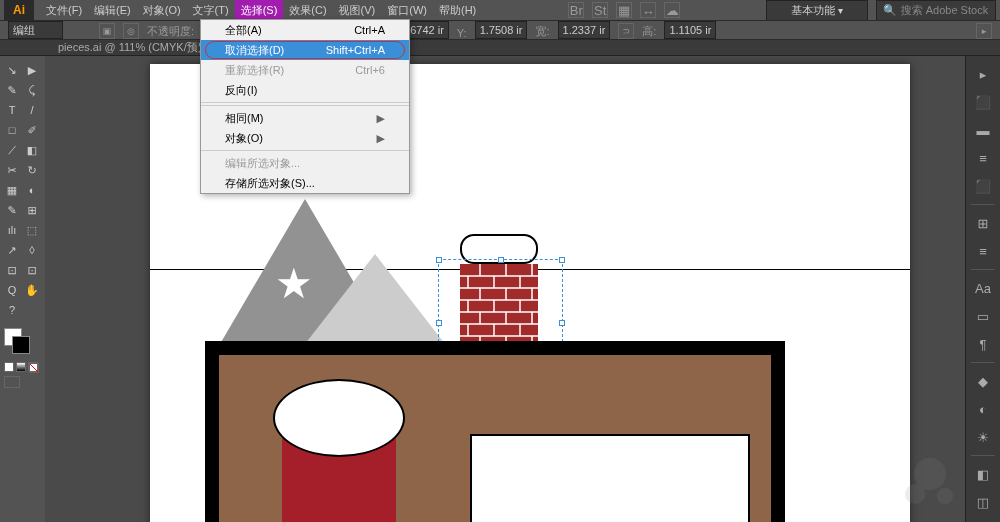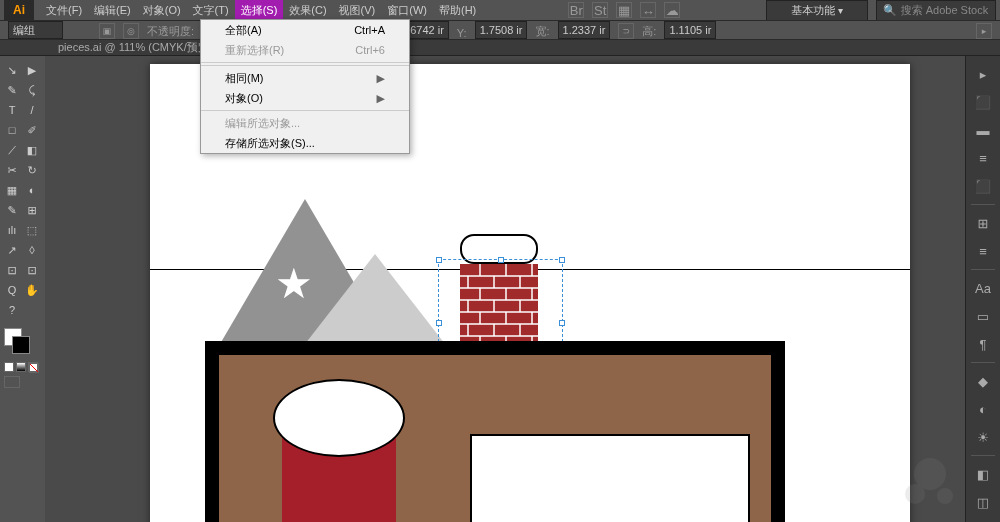--- a/index.html
+++ b/index.html
@@ -255,23 +255,31 @@
         <div class="ico">⊞</div>
       </div>
   </div>
 </div>
 
 <div class="dropdown" id="dropdown">
     <div class="row">
       <span>全部(A)</span>
       <span class="">Ctrl+A</span>
     </div>
+    <div class="row hl">
+      <span>取消选择(D)</span>
+      <span class="">Shift+Ctrl+A</span>
+    </div>
     <div class="row dis">
       <span>重新选择(R)</span>
       <span class="">Ctrl+6</span>
+    </div>
+    <div class="row">
+      <span>反向(I)</span>
+      <span class=""></span>
     </div>
     <div class="dsep"></div>
     <div class="dsep"></div>
     <div class="row">
       <span>相同(M)</span>
       <span class="arrow">▶</span>
     </div>
     <div class="row">
       <span>对象(O)</span>
       <span class="arrow">▶</span>

